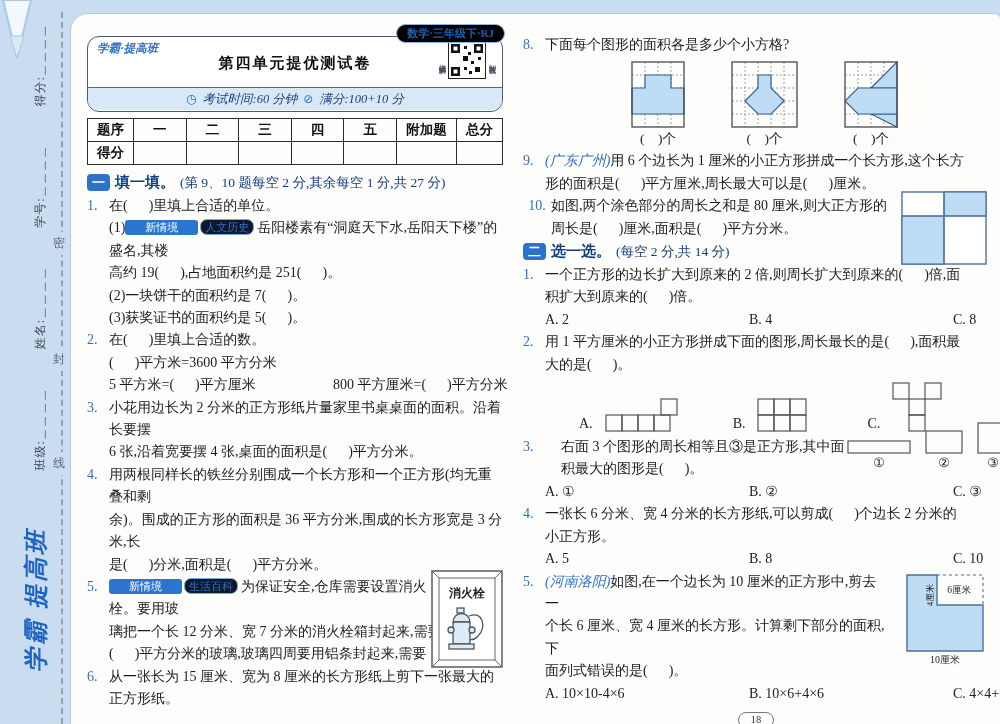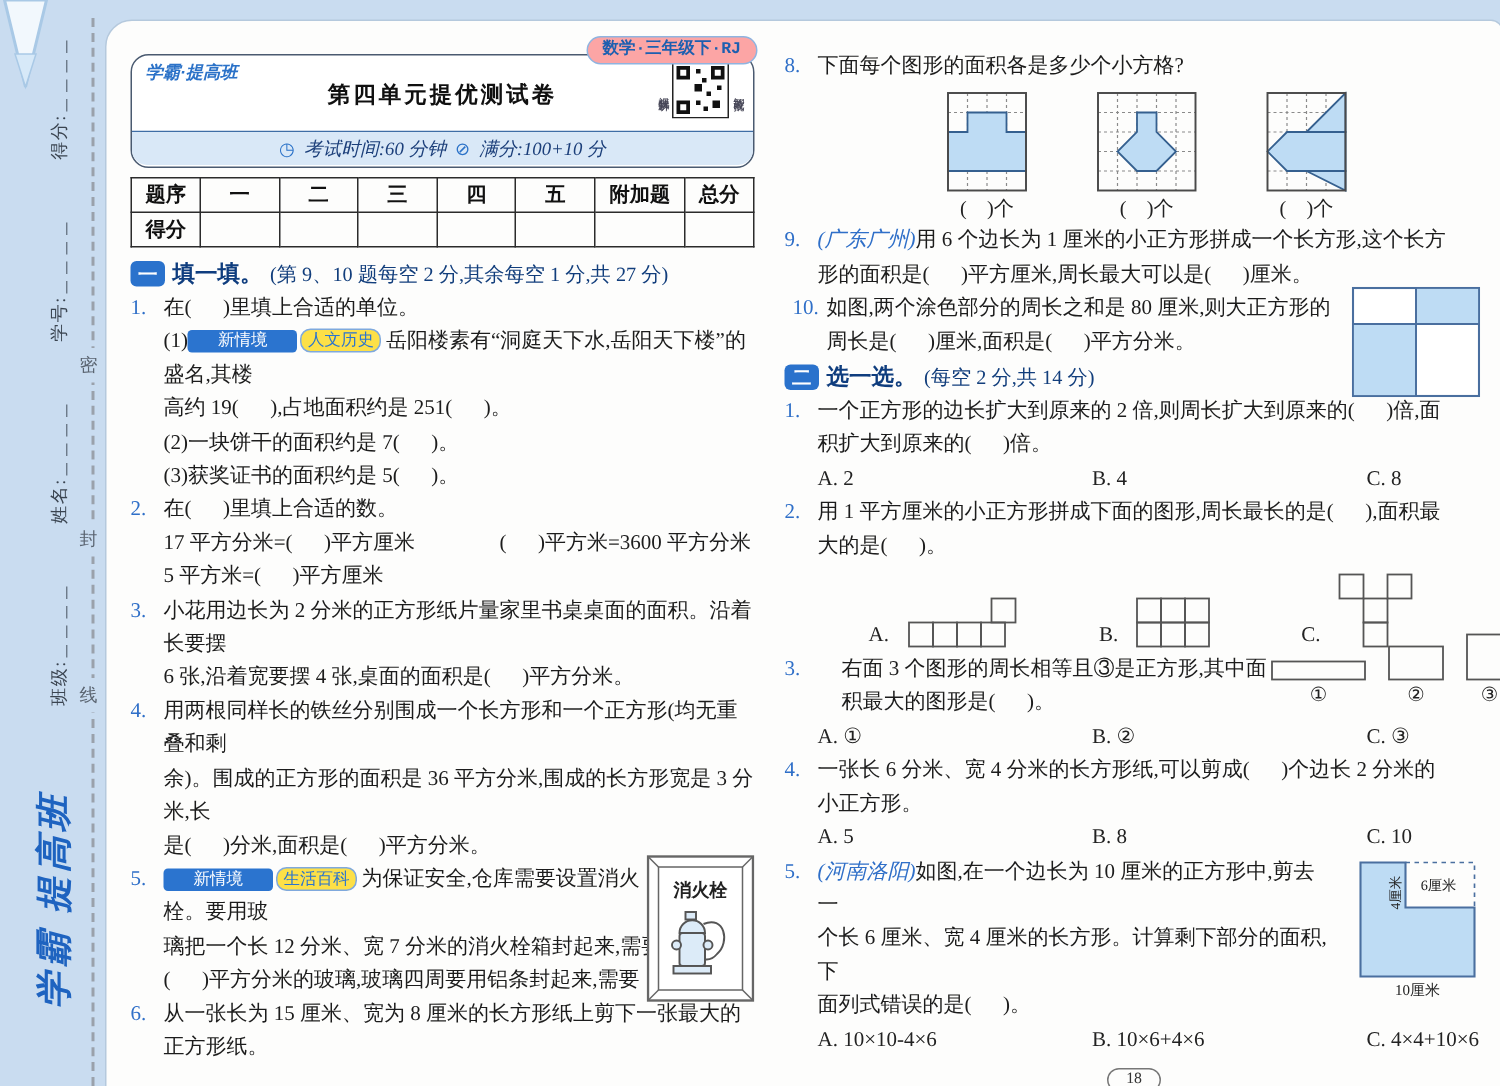--- a/index.html
+++ b/index.html
@@ -20,23 +20,23 @@
   .col-left{position:absolute;left:16px;top:22px;width:416px;}
   .col-right{position:absolute;left:452px;top:20px;width:466px;}
   
   .title-box{position:relative;border:1.6px solid #4a5a70;border-radius:12px;height:74px;margin-bottom:6px;background:#fff;}
   .tb-top{position:relative;height:50px;}
   .brand{position:absolute;left:9px;top:4px;font-size:11.5px;font-weight:bold;font-style:italic;color:#2b72c8;
          font-family:"Liberation Sans","DejaVu Sans",sans-serif;}
   .title{text-align:center;padding-top:17px;font-size:15px;font-weight:bold;letter-spacing:2px;color:#101010;}
   .qr-wrap{position:absolute;right:6px;top:4px;display:flex;align-items:center;gap:2px;background:#fff;}
   .vtext{writing-mode:vertical-rl;font-size:7.5px;color:#445;letter-spacing:1px;line-height:8px;}
-  .corner-tab{position:absolute;top:-13px;right:-3px;border:1.5px solid #8fb4e0;border-radius:12px;background:#fca5a5;
+  .corner-tab{position:absolute;top:-13px;right:-3px;border:1.5px solid #8fb4e0;border-radius:12px;background:#000000;
               padding:0 10px;font-size:11px;font-weight:bold;color:#1d5fb0;line-height:17px;
-              font-family:Liberation Mono, monospace;}
+              font-family:Liberation Serif, serif;}
   .tb-band{height:22px;background:#d9e8f7;border-top:1.5px solid #3f6ea6;border-radius:0 0 10px 10px;
            display:flex;align-items:center;justify-content:center;gap:6px;font-size:12.5px;font-style:italic;color:#1c3f7a;}
   .info-icon{color:#2b72c8;font-style:normal;font-size:12px;font-family:"DejaVu Sans",sans-serif;}
   
   .score-table{border-collapse:collapse;width:100%;table-layout:fixed;margin-bottom:8px;}
   .score-table td{border:1.3px solid #2b2b2b;height:20px;text-align:center;font-size:13.5px;font-weight:bold;color:#111;margin-top:12px;}
   
   .sec-head{display:flex;align-items:center;gap:5px;margin:2px 0 3px;}
   .badge{background:#2a72cc;color:#fff;border-radius:4px;padding:0 5px;font-size:13px;font-weight:bold;line-height:17px;
          font-family:"Liberation Sans","DejaVu Sans",sans-serif;}
@@ -46,24 +46,24 @@
   .qnum{width:22px;flex:none;color:#2f6fc8;font-size:14px;line-height:22.4px;}
   .qnum.w28{width:28px;text-align:center;}
   .qbody{flex:1;min-width:0;}
   .line{font-size:14px;line-height:22.4px;white-space:pre-wrap;color:#1c1c1c;}
   .eqrow{display:flex;}
   .eqrow .line{flex:none;}
   .eqrow .ea{width:224px;}
   .src{color:#2f6fc8;font-style:italic;}
   .tag-solid{display:inline-block;background:#2b74cf;color:#fff;font-size:11px;border-radius:3px;padding:0 20px;
              line-height:15px;margin-right:2px;font-family:"Liberation Sans","DejaVu Sans",sans-serif;vertical-align:1px;}
-  .tag-outline{display:inline-block;color:#2b74cf;border:1px solid #7fa9dd;background:#fde047;font-size:11px;
+  .tag-outline{display:inline-block;color:#2b74cf;border:1px solid #7fa9dd;background:#0f172a;font-size:11px;
                border-radius:7px;padding:0 4px;line-height:14px;margin-right:3px;
                font-family:"Liberation Sans","DejaVu Sans",sans-serif;vertical-align:1px;text-align:center;}
-  .opt-row{display:flex;padding-left:22px;}
+  .opt-row{display:flex;padding-left:22px;gap:21px;}
   .opt-row span{width:183px;flex:none;font-size:14px;line-height:22.4px;white-space:pre;}
   .opt-row span:last-child{width:auto;}
   .figrow8{display:flex;gap:46px;margin:5px 0 2px 86px;}
   .figcol{display:flex;flex-direction:column;align-items:center;gap:2px;}
   .figcap{font-size:13.5px;white-space:pre;}
   .figrow2{display:flex;align-items:flex-end;gap:10px;margin:6px 0 4px 34px;}
   .figrow2 .lbl{font-size:14px;margin-right:2px;}
   .sp1{width:34px;} .sp2{width:40px;}
   .q3figs{position:absolute;left:302px;top:-14px;display:flex;align-items:flex-end;gap:14px;}
   .q3figs .figcol{gap:1px;}
@@ -184,25 +184,25 @@
           <div class="line">(2)一块饼干的面积约是 7(      )。</div>
           <div class="line">(3)获奖证书的面积约是 5(      )。</div>
         </div>
       </div>
 
       <div class="q">
         <span class="qnum">2.</span>
         <div class="qbody">
           <div class="line">在(      )里填上合适的数。</div>
           <div class="eqrow">
-            <div class="line ea">17 平方分米=(      )平方厘米</div>
             <div class="line">(      )平方米=3600 平方分米</div>
           </div>
           <div class="eqrow">
             <div class="line ea">5 平方米=(      )平方厘米</div>
+            <div class="line">800 平方厘米=(      )平方分米</div>
           </div>
         </div>
       </div>
 
       <div class="q">
         <span class="qnum">3.</span>
         <div class="qbody">
           <div class="line">小花用边长为 2 分米的正方形纸片量家里书桌桌面的面积。沿着长要摆</div>
           <div class="line">6 张,沿着宽要摆 4 张,桌面的面积是(      )平方分米。</div>
         </div>

